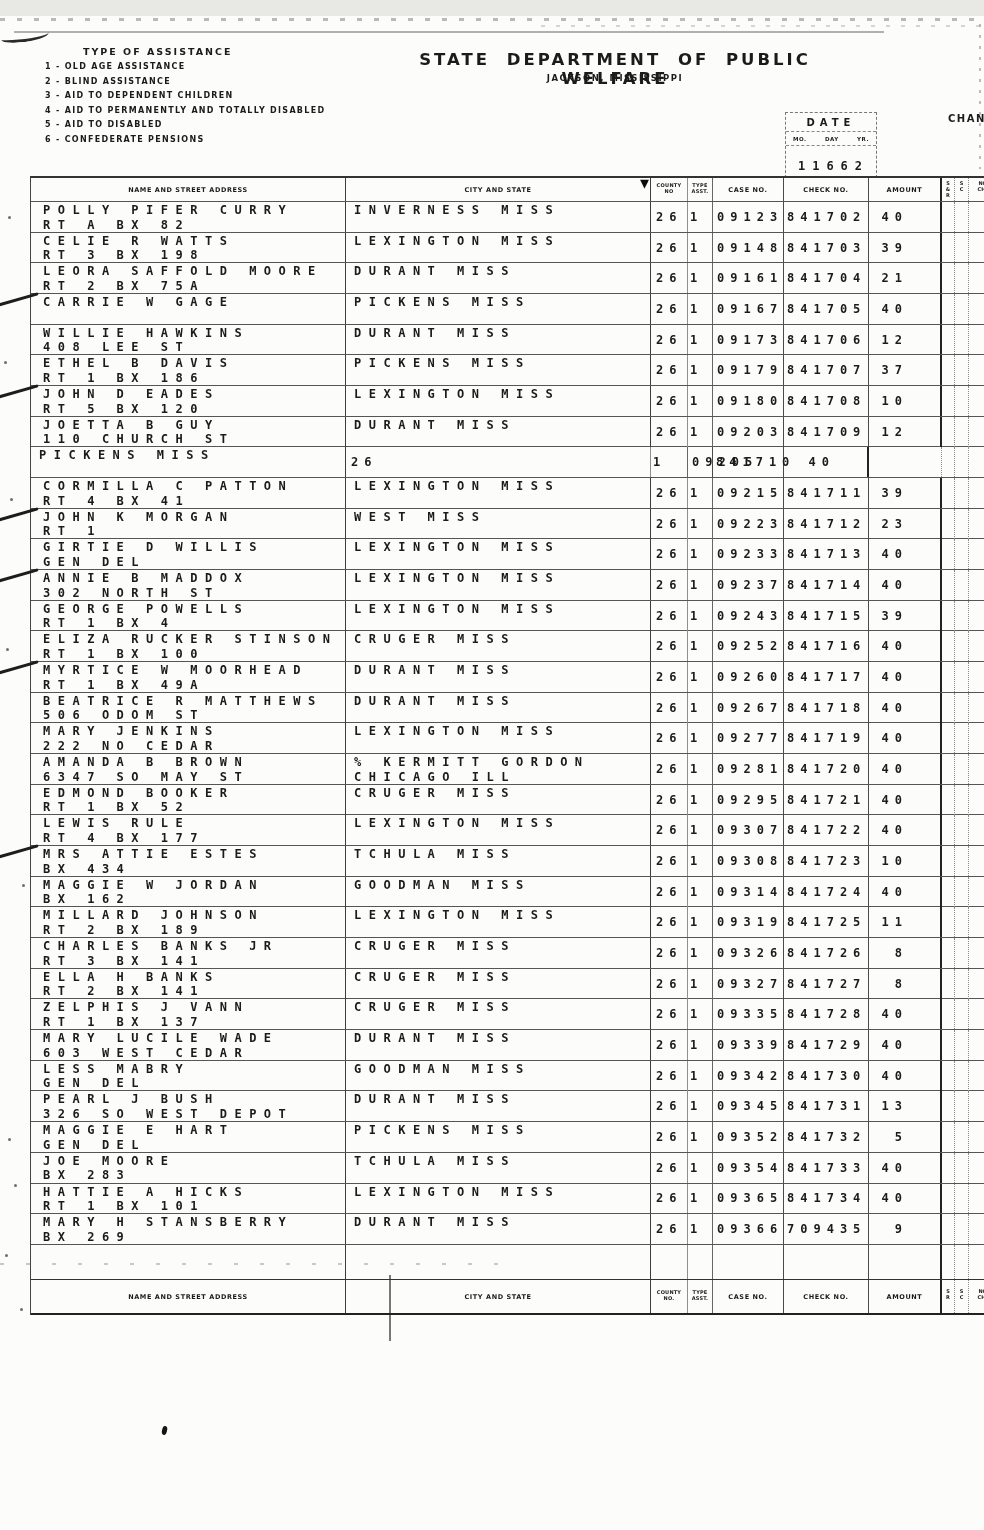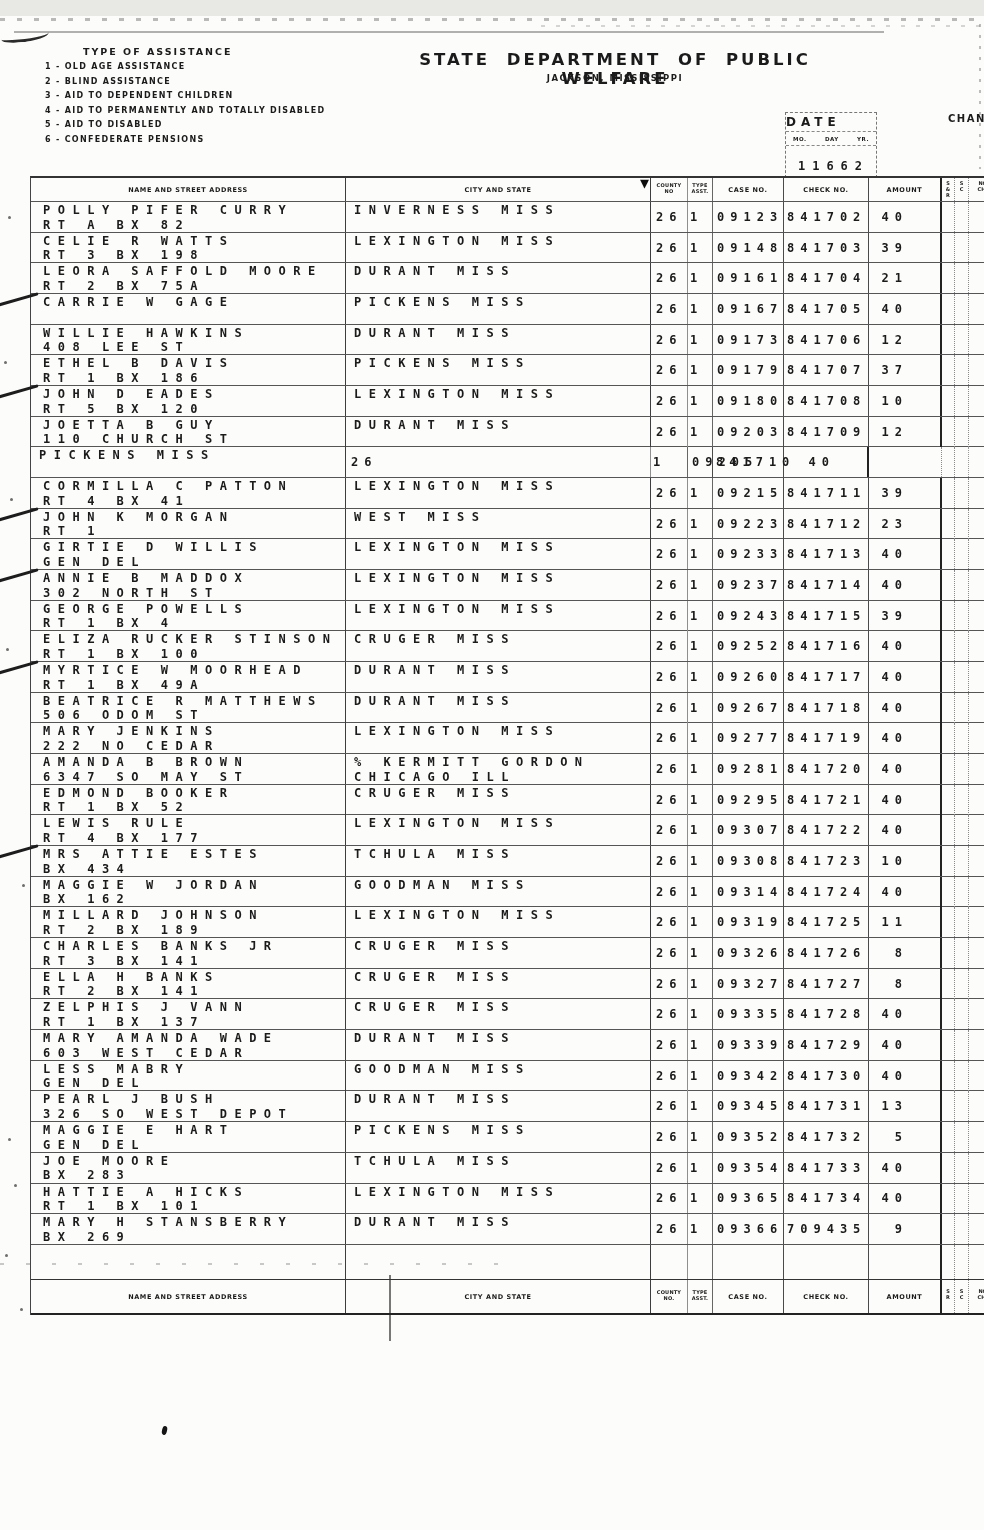--- a/index.html
+++ b/index.html
@@ -35,22 +35,22 @@
     font-family:"DejaVu Sans",sans-serif;font-weight:bold;font-size:16.5px;
     letter-spacing:3px;word-spacing:8px;}
   .org-sub{position:absolute;left:360px;top:57px;width:510px;text-align:center;
     font-family:"DejaVu Sans",sans-serif;font-weight:bold;font-size:8.5px;letter-spacing:1.5px;}
   .doc-title{position:absolute;left:360px;top:77px;width:510px;text-align:center;
     font-family:"DejaVu Sans",sans-serif;font-weight:bold;font-size:13.5px;
     letter-spacing:2.5px;word-spacing:6px;}
   
   .datebox{position:absolute;left:785px;top:96px;width:90px;height:64px;
     border:1px dashed #777;font-family:"DejaVu Sans",sans-serif;}
-  .datebox .db-title{height:18px;border-bottom:1px dashed #888;
-    font-size:12px;font-weight:bold;letter-spacing:5px;line-height:19px;}
+  .datebox .db-title{height:18px;border-bottom:1px dashed #888;text-align:center;
+    font-size:10px;font-weight:bold;letter-spacing:5px;line-height:19px;}
   .datebox .db-cols{height:13px;border-bottom:1px dashed #888;display:flex;
     justify-content:space-between;padding:0 7px;font-size:5.5px;font-weight:bold;
     letter-spacing:.5px;line-height:14px;}
   .datebox .db-value{height:31px;text-align:center;font-family:"DejaVu Sans Mono",monospace;
     font-weight:bold;font-size:12px;letter-spacing:7px;line-height:40px;padding-left:5px;}
   .chang{position:absolute;left:948px;top:97px;font-family:"DejaVu Sans",sans-serif;
     font-weight:bold;font-size:10px;letter-spacing:1.5px;white-space:nowrap;}
   
   .reg-table{position:absolute;left:30px;top:160px;width:968px;
     border-left:1px solid #444;border-top:2px solid #333;}
@@ -684,21 +684,21 @@
     <div class="cell c-case num">09335</div>
     <div class="cell c-check num">841728</div>
     <div class="cell c-amount num">40</div>
     <div class="cell c-sr"></div>
     <div class="cell c-sc"></div>
     <div class="cell c-chn"></div>
   </div>
         <div class="grid-row trow">
     <div class="cell c-name">
 
-      <div class="nm">MARY AMANDA WADE</div>
+      <div class="nm">MARY LUCILE WADE</div>
       <div class="ad">603 WEST CEDAR</div>
     </div>
     <div class="cell c-city">
       <div class="ct1"></div>
       <div class="ct2">DURANT MISS</div>
     </div>
     <div class="cell c-county num">26</div>
     <div class="cell c-type num">1</div>
     <div class="cell c-case num">09339</div>
     <div class="cell c-check num">841729</div>

